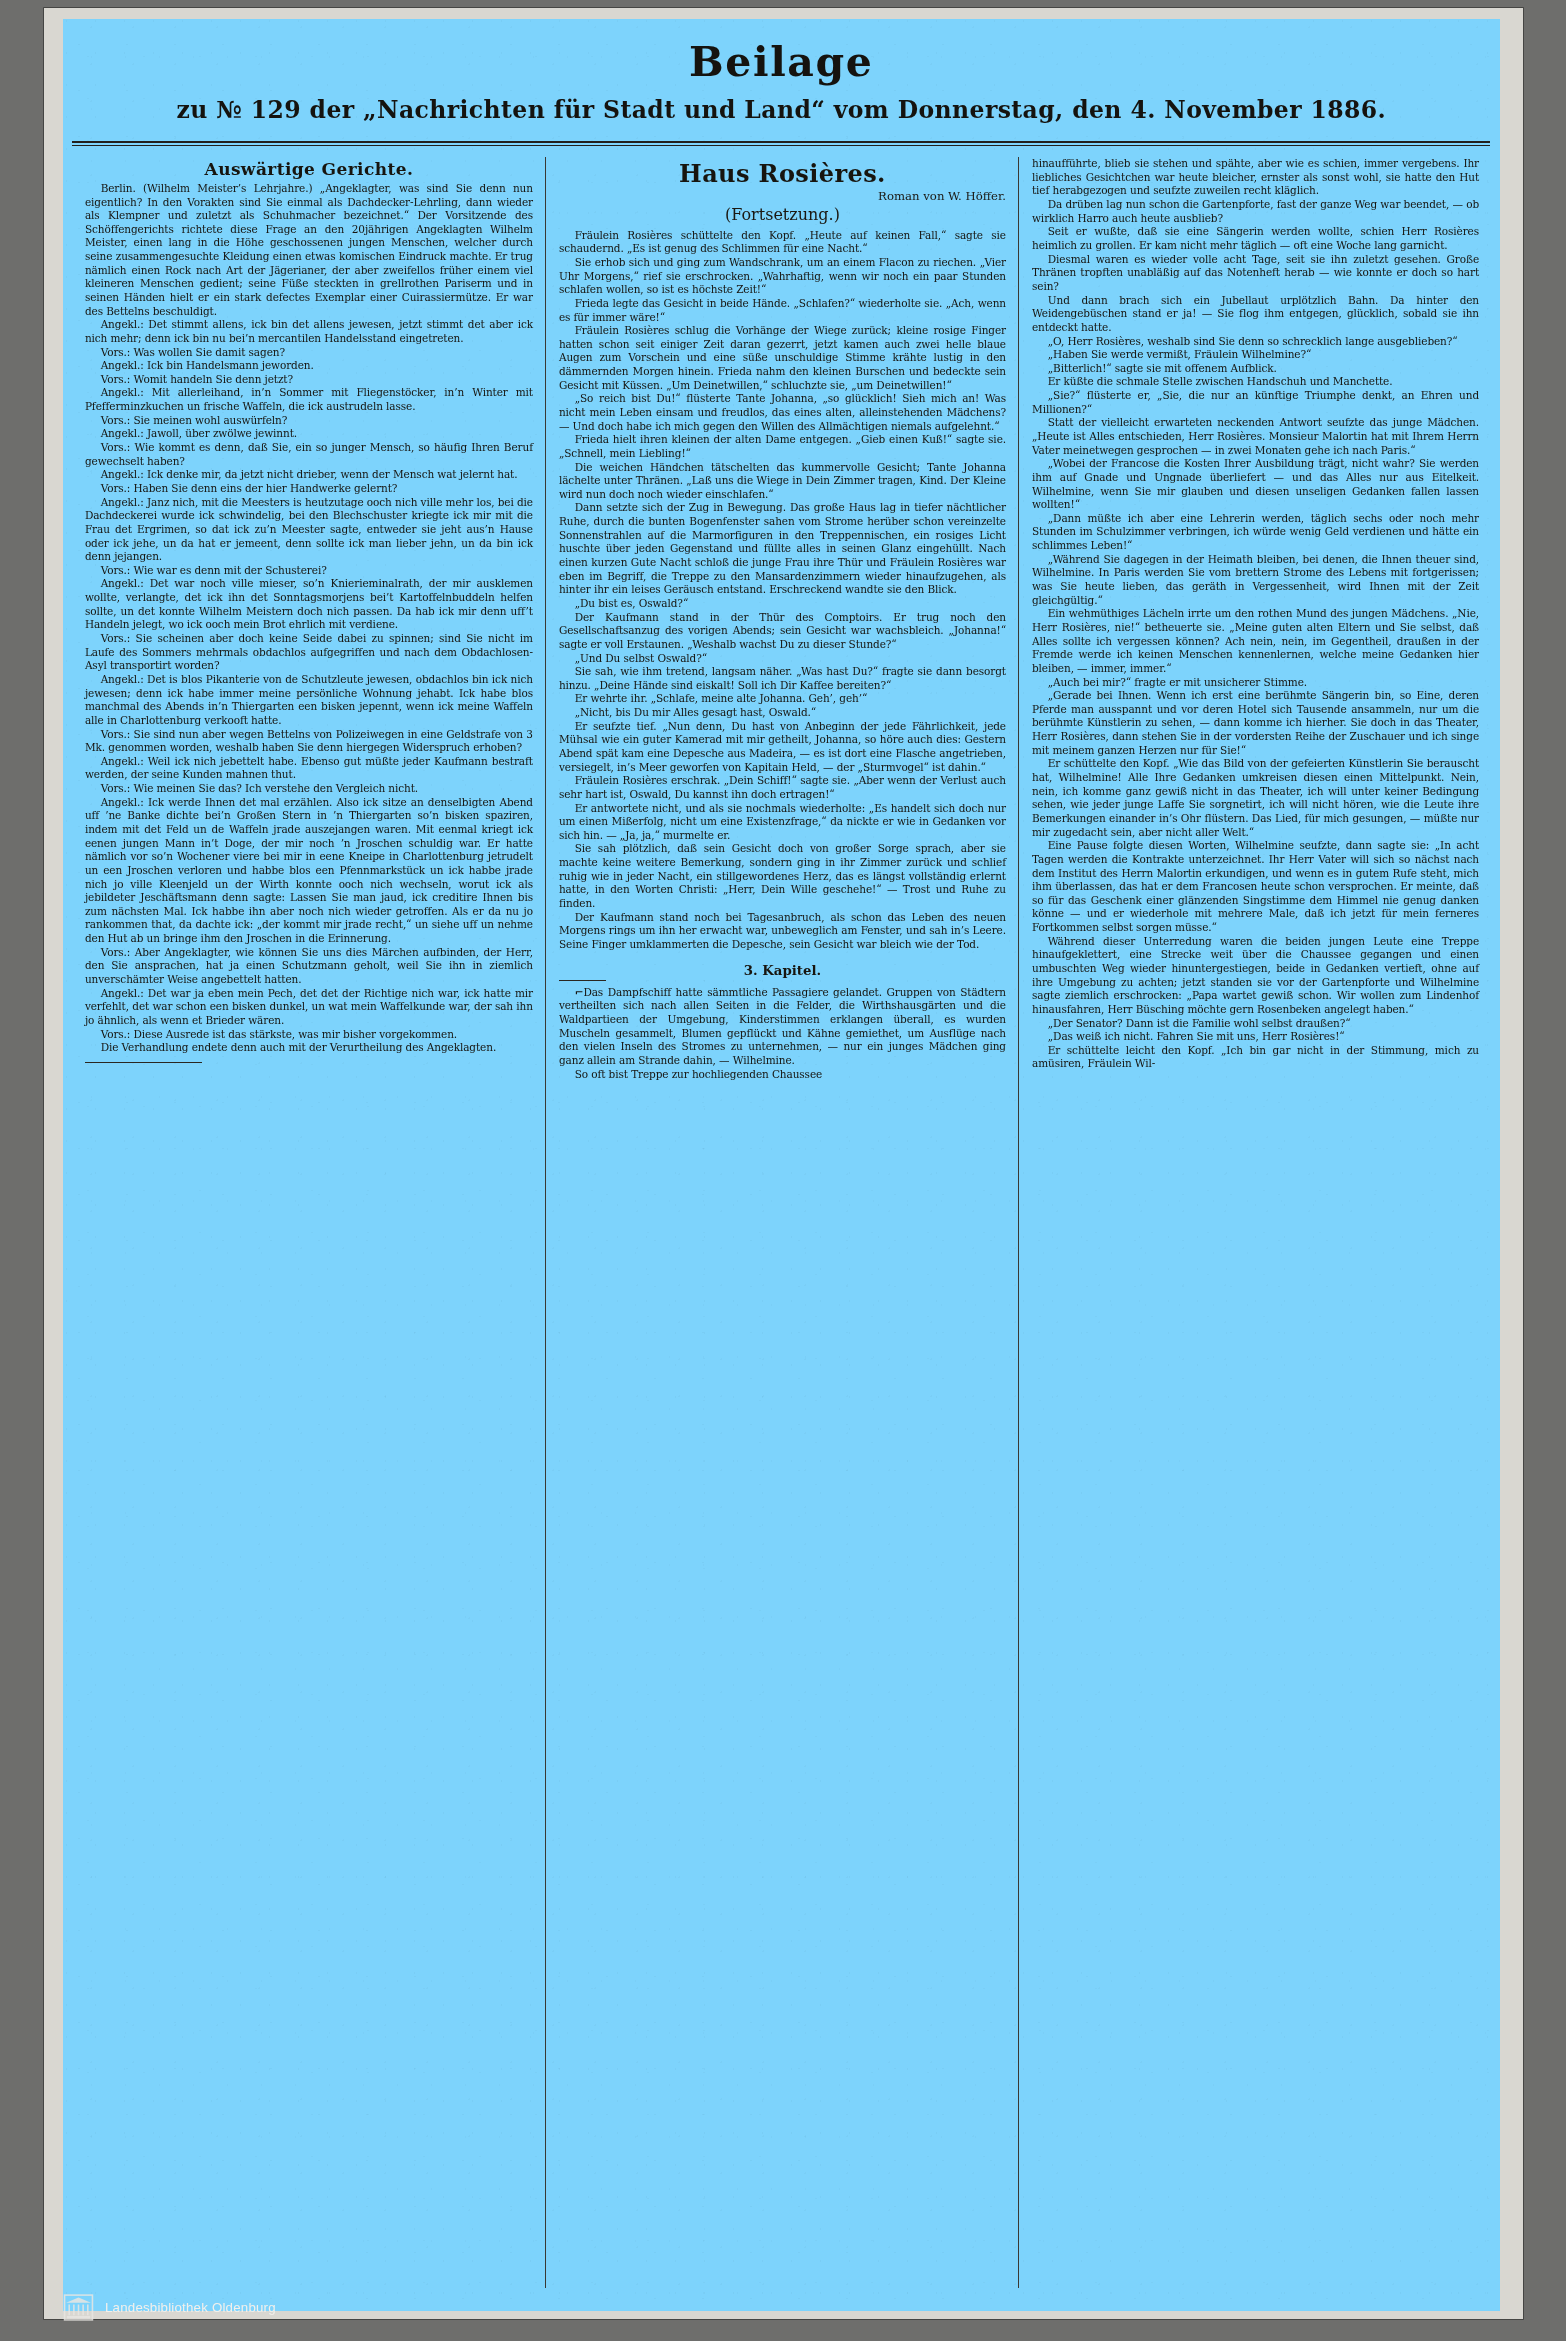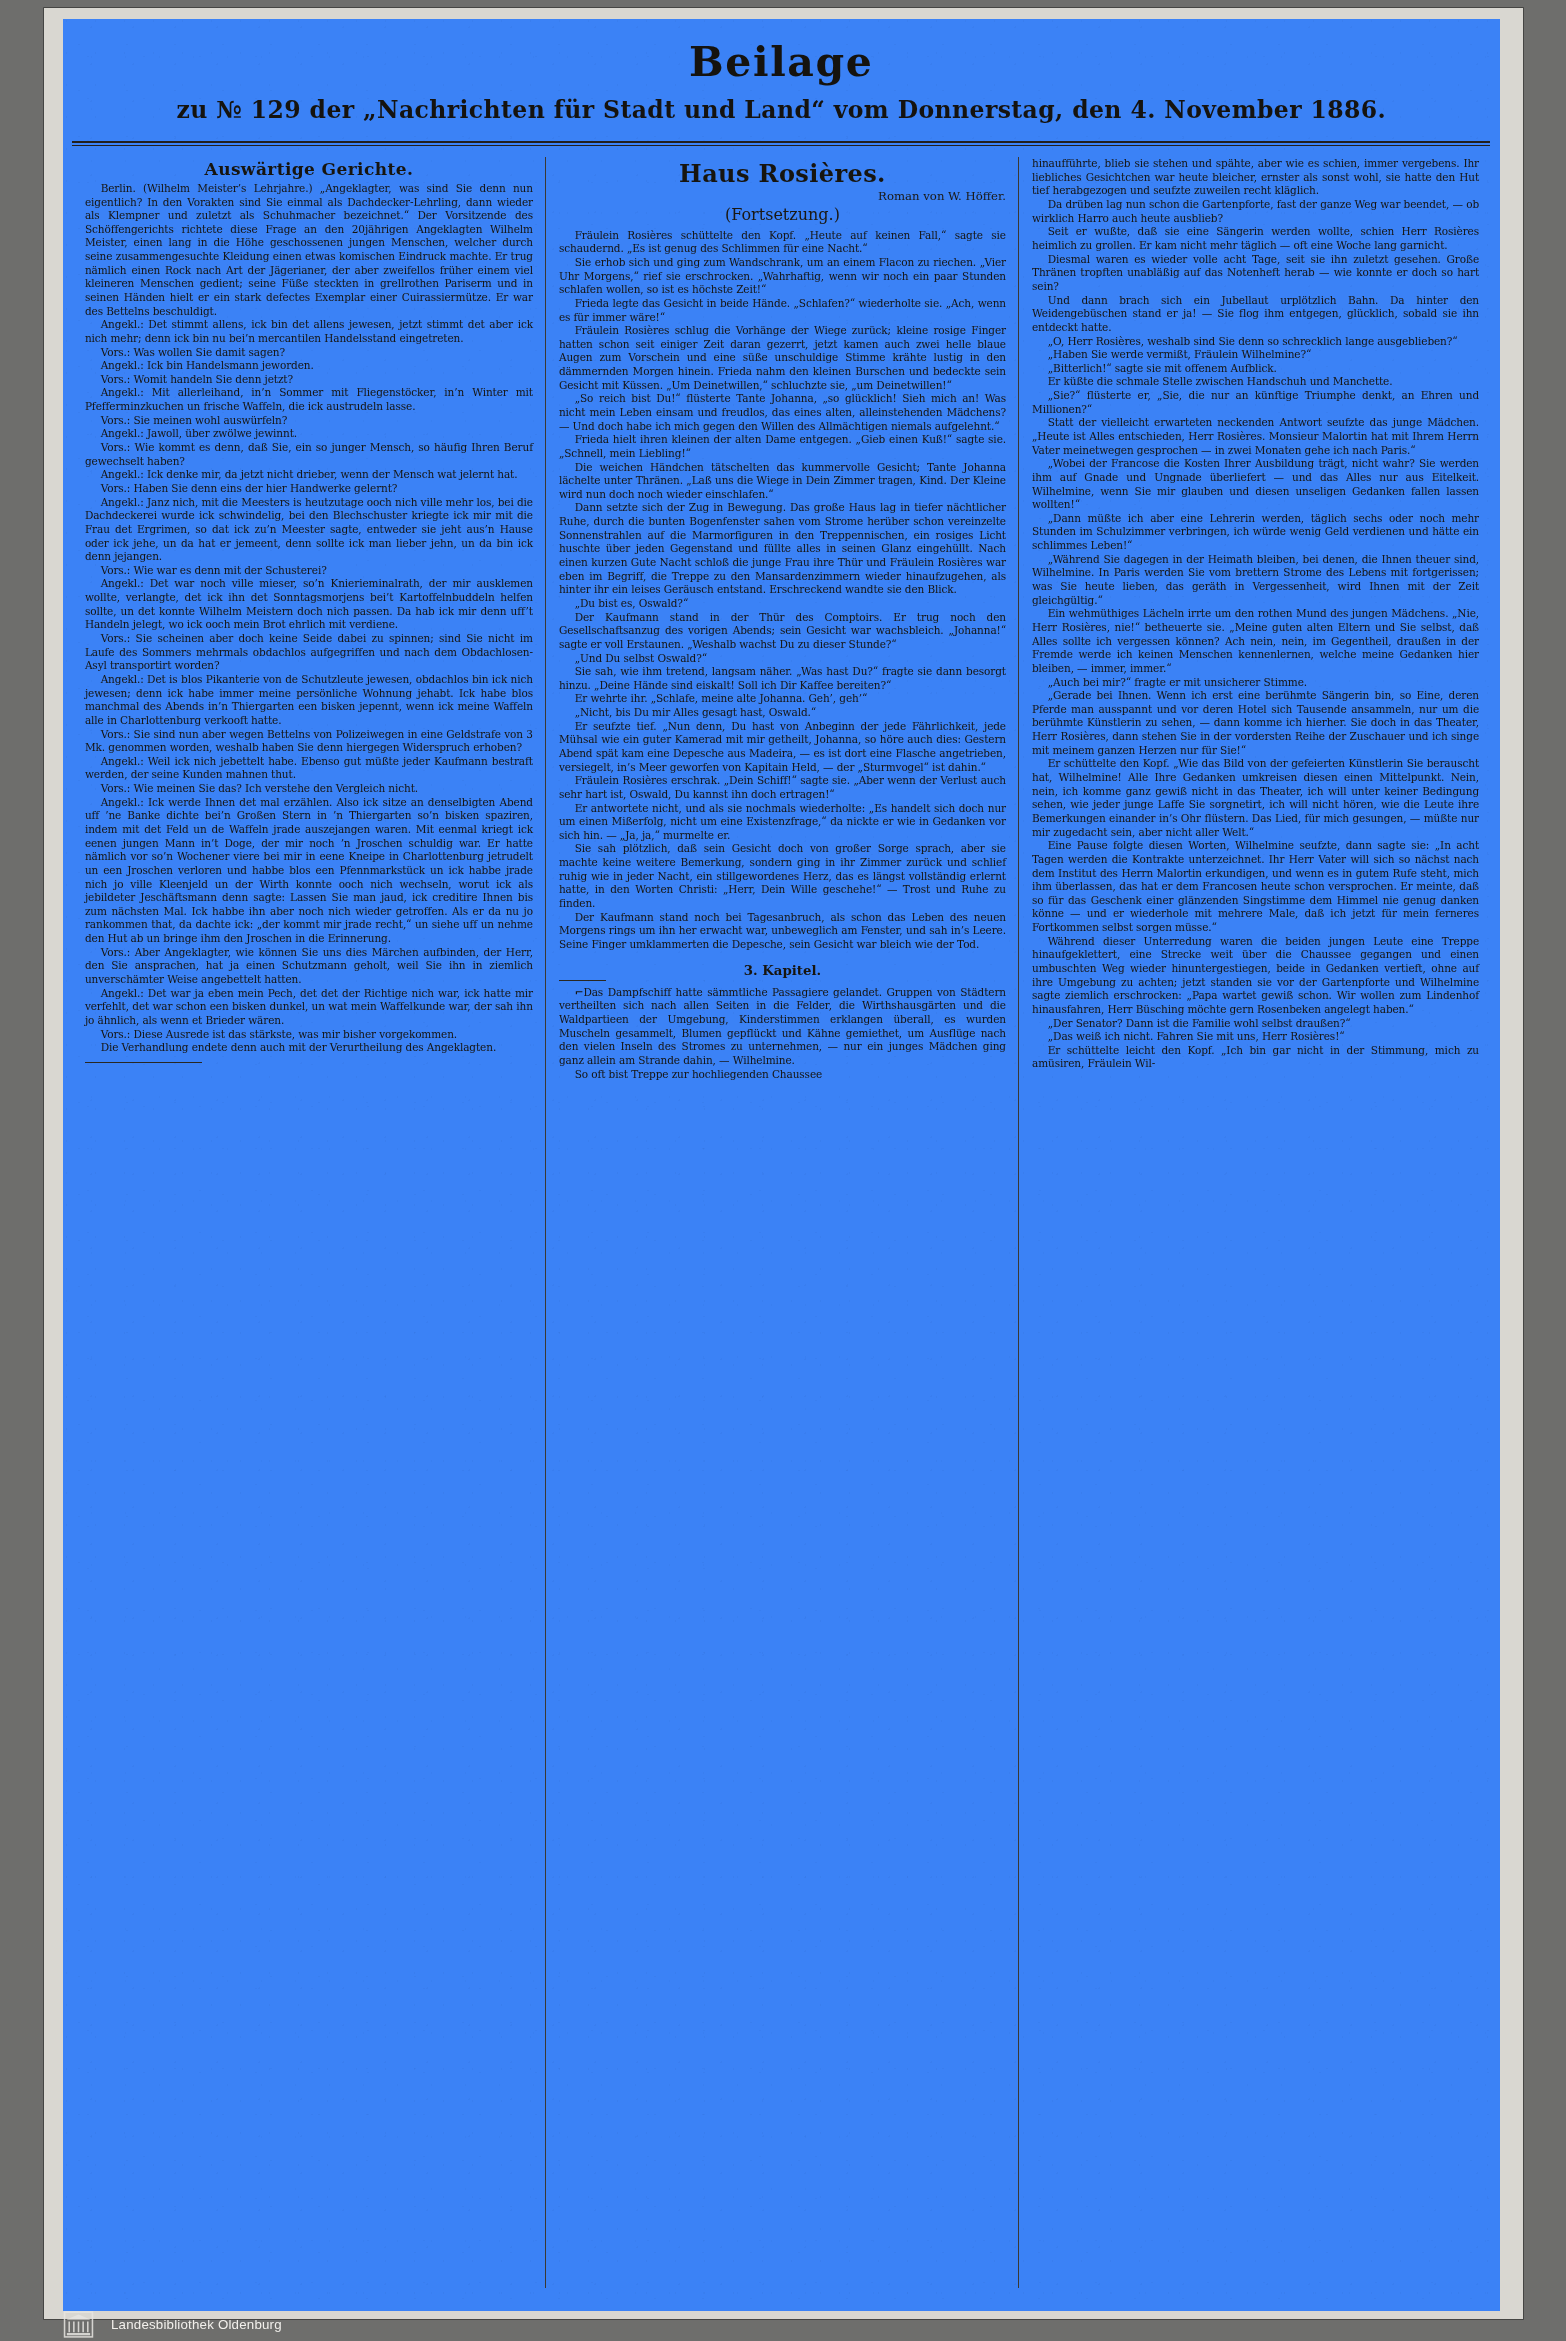--- a/index.html
+++ b/index.html
@@ -24,21 +24,21 @@
     height: 2311px;
     background: #d9d7d1;
     box-shadow: 0 0 0 0.8px #3c3c3a;
   }
   #paper-inner {
     position: absolute;
     left: 19px;
     top: 11px;
     right: 23.5px;
     bottom: 7.8px;
-    background: #3b82f6;
+    background: #7dd3fc;
   }
   
   #grain {
     position: absolute;
     inset: 0;
     pointer-events: none;
     opacity: .30;
     background-image:
       radial-gradient(circle at 12% 7%, rgba(0,0,0,.10) 0 0.8px, transparent 0.8px),
       radial-gradient(circle at 67% 22%, rgba(0,0,0,.08) 0 0.8px, transparent 0.8px),
@@ -150,24 +150,24 @@
     border-top: 0.8px solid #2a2720;
   }
   .dropmark {
     font-weight: bold;
   }
 
   
   .footer {
     position: absolute;
     left: 63px;
-    bottom: 2px;
+    bottom: 19px;
     display: flex;
     align-items: center;
-    gap: 17px;
+    gap: 11px;
   }
   .footer .libicon {
     width: 31px; height: 31px;
     opacity: .85;
   }
   .footer .libtext {
     font-family: "Liberation Sans", sans-serif;
     font-size: 13.3px;
     color: #f2f0ec;
     letter-spacing: 0.2px;

